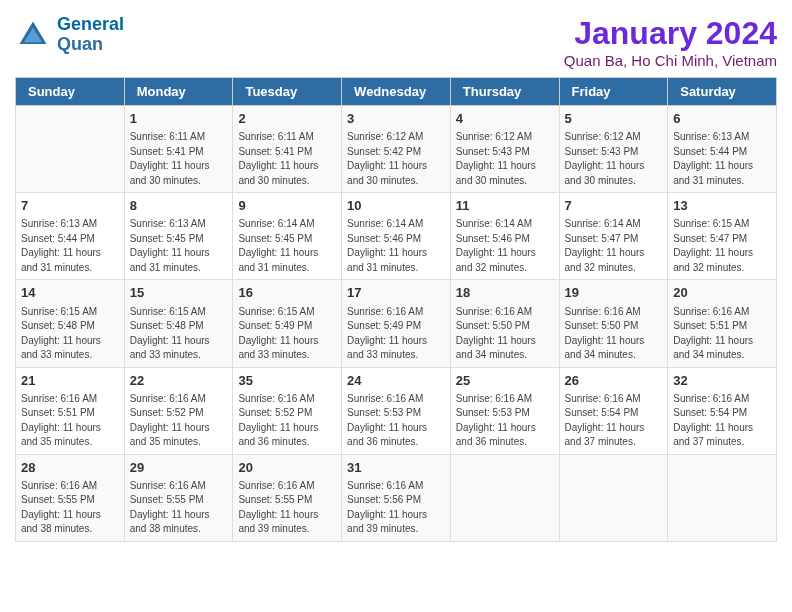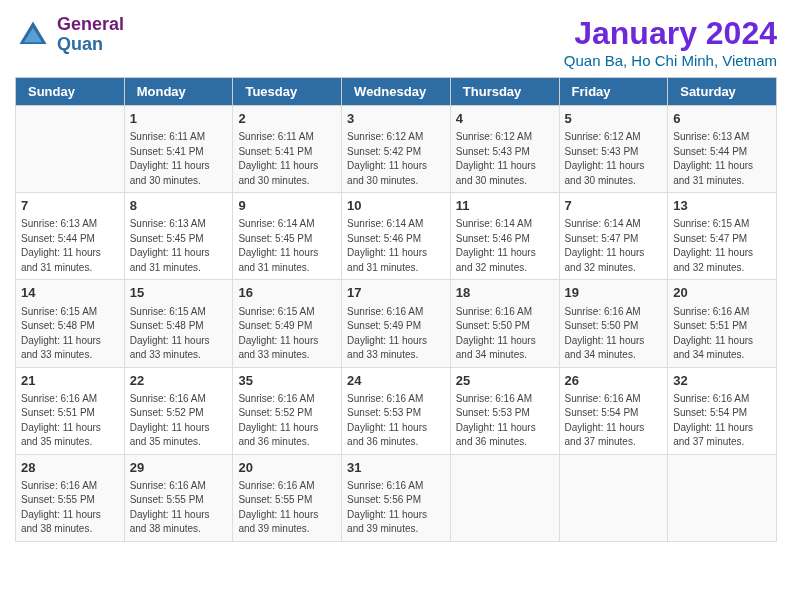--- a/index.html
+++ b/index.html
@@ -21,37 +21,37 @@
       align-items: center;
       gap: 6px;
     }
     .logo-text {
       display: flex;
       flex-direction: column;
       font-size: 18px;
       font-weight: bold;
       line-height: 1.1;
     }
-    .logo-general { color: #701a75; }
+    .logo-general { color: #0369a1; }
     .logo-blue { color: #2e6da4; }
     .logo-icon {
       width: 36px;
       height: 36px;
     }
     .title-block {
       text-align: right;
     }
     .main-title {
       font-size: 32px;
       font-weight: bold;
       color: #6d28d9;
     }
     .subtitle {
       font-size: 15px;
-      color: #0369a1;
+      color: #701a75;
     }
     table {
       width: 100%;
       border-collapse: collapse;
       table-layout: fixed;
     }
     thead tr th {
       background-color: #2e6da4;
       color: #fff;
       font-size: 13px;

